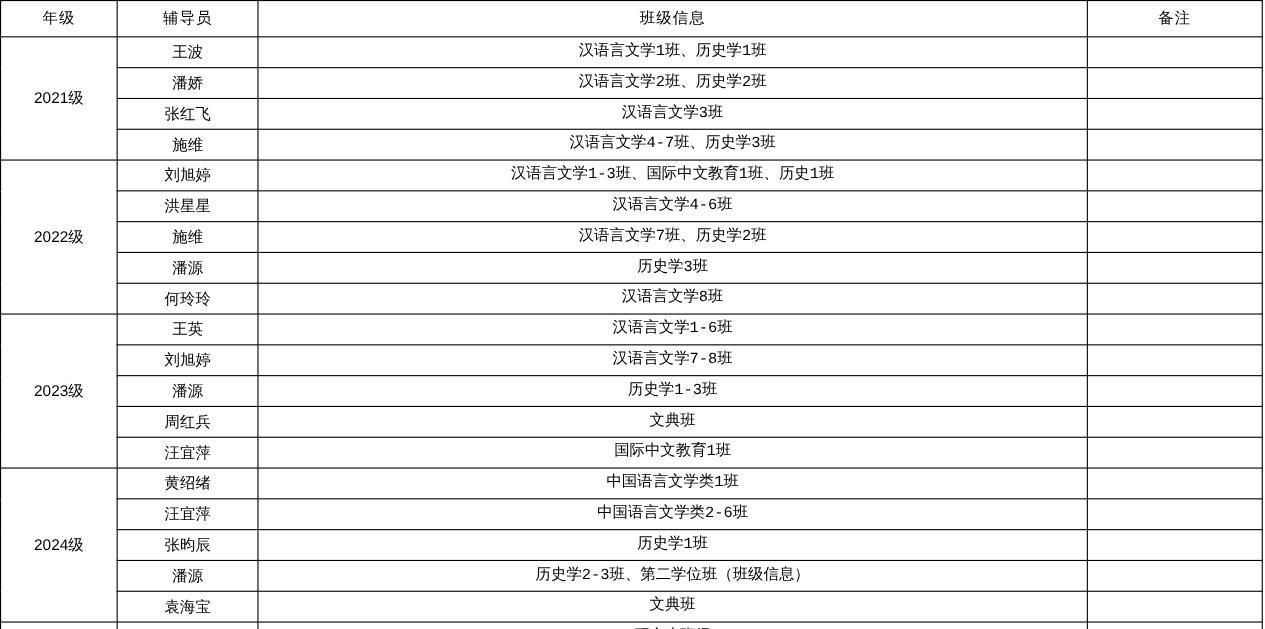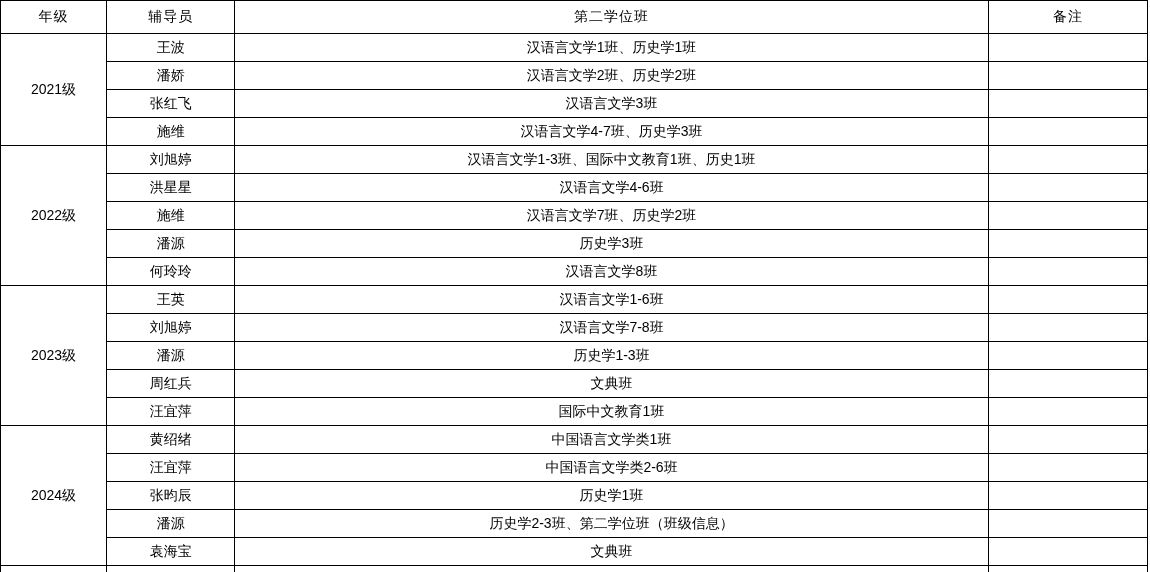--- a/index.html
+++ b/index.html
@@ -50,41 +50,42 @@
     height: 27px;
   }
   .grade-cell {
     font-size: 13px;
   }
   .counselor-cell {
     font-size: 13.5px;
   }
   .classes-cell {
     font-size: 13.5px;
+    font-family: Liberation Mono, monospace;
   }
   .remark-cell {
     font-size: 13.5px;
   }
 </style>
 </head>
 <body>
 
 <div class="sheet">
   <table class="grid">
     <colgroup>
       <col class="col-grade">
       <col class="col-counselor">
       <col class="col-classes">
       <col class="col-remark">
     </colgroup>
     <thead>
       <tr>
         <td>年级</td>
         <td>辅导员</td>
-        <td>第二学位班</td>
+        <td>班级信息</td>
         <td>备注</td>
       </tr>
     </thead>
     <tbody>
 
       <tr>
         <td class="grade-cell" rowspan="4">2021级</td>
         <td class="counselor-cell">王波</td>
         <td class="classes-cell">汉语言文学1班、历史学1班</td>
         <td class="remark-cell"></td>

